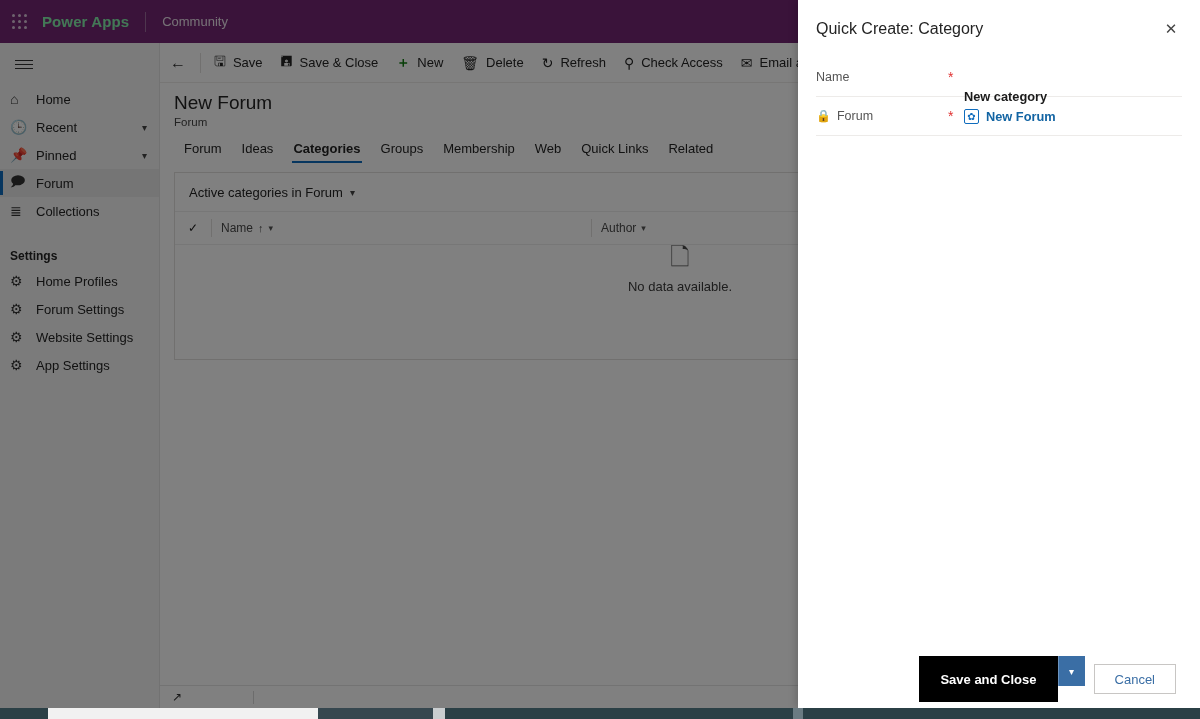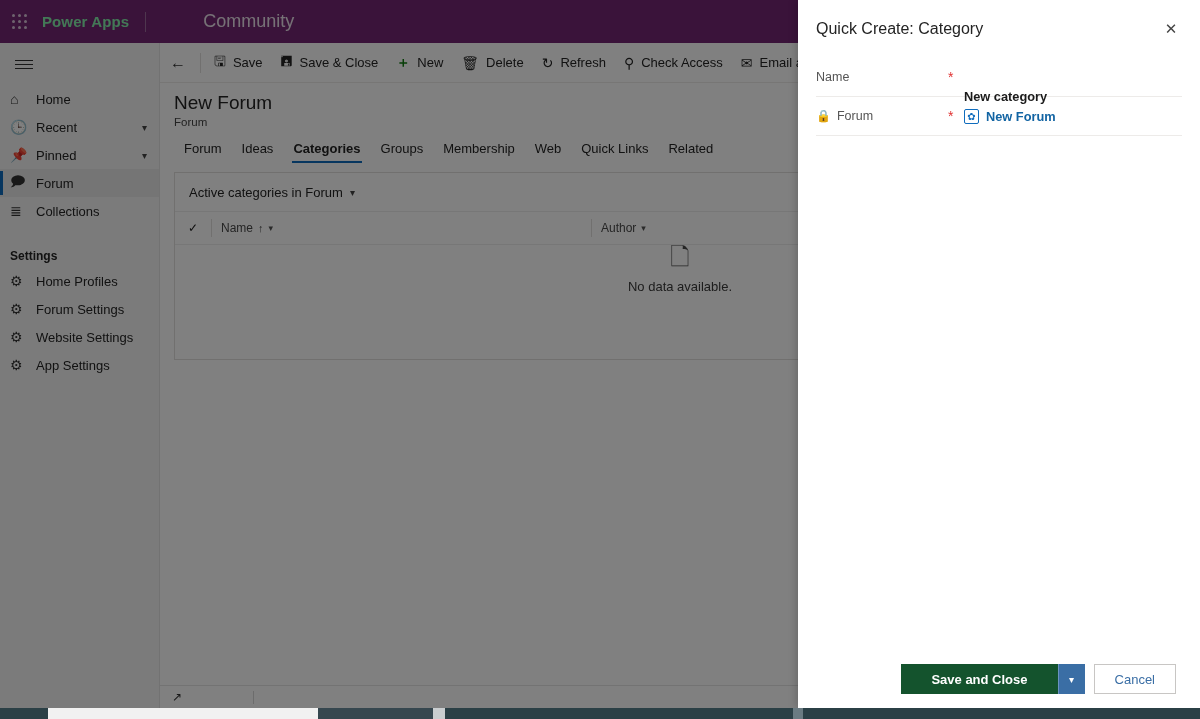--- a/index.html
+++ b/index.html
@@ -16,21 +16,21 @@
   .topbar {
     position: absolute; top: 0; left: 0; right: 0; height: 43px;
     background: #742774; display: flex; align-items: center;
   }
   .waffle { width: 20px; height: 20px; margin-left: 10px; margin-right: 12px;
     display: grid; grid-template-columns: repeat(3,1fr); grid-template-rows: repeat(3,1fr);
     gap: 2px; padding: 2px; }
   .waffle i { background: #dcc6dc; border-radius: 50%; display: block; width: 3px; height: 3px; }
   .brand { color: #86efac; font-size: 15px; font-weight: bold; letter-spacing: .1px; }
   .vdiv { width: 1px; height: 20px; background: #9c6d9c; margin: 0 16px; }
-  .appname { color: #ece2ec; font-size: 18px; margin-left: 41px; }
+  .appname { color: #ece2ec; font-size: 13px; }
 
   
   .sidebar {
     position: absolute; top: 43px; left: 0; width: 160px; bottom: 0;
     background: #f6f6f6; border-right: 1px solid #e3e3e3;
   }
   .hamburger { width: 48px; height: 42px; display: flex; align-items: center; justify-content: center; }
   .hamburger span { display: block; width: 18px; height: 9px; border-top: 1.4px solid #333;
     border-bottom: 1.4px solid #333; position: relative; }
   .hamburger span:after { content:""; position:absolute; left:0; right:0; top: 3.2px; border-top:1.4px solid #333; }
@@ -113,22 +113,22 @@
   .lookup { display: flex; align-items: center; gap: 7px; }
   .entity-ic { width: 15px; height: 15px; border: 1.3px solid #0f6cbd; border-radius: 2px;
     position: relative; flex: none; }
   .entity-ic:before { content:"\273F"; position:absolute; inset:0; font-size: 10px; color:#0f6cbd;
     display:flex; align-items:center; justify-content:center; }
   .lookup .ltxt { font-size: 12.8px; color: #1264a3; font-weight: bold; }
 
   .panel-foot { position: absolute; left: 0; right: 0; bottom: 0; height: 58px;
     display: flex; align-items: center; justify-content: flex-end; gap: 9px; padding-right: 24px; }
   .split { display: flex; }
-  .btn-primary { background: #14532d; color: #fff; font-size: 13px; font-weight: bold;
-    border: none; height: 30px; padding: 0 30px; cursor: pointer; font-family: inherit; }
+  .btn-primary { background: #000000; color: #fff; font-size: 13px; font-weight: bold;
+    border: none; height: 46px; padding: 0 21px; cursor: pointer; font-family: inherit; }
   .btn-split-chev { background: #3a6ea5; color: #fff; border: none; border-left: 1px solid #6b93bf;
     height: 30px; width: 27px; font-size: 10px; cursor: pointer; font-family: inherit; }
   .btn-default { background: #fff; color: #3a6ea5; font-size: 13px; border: 1px solid #c8c6c4;
     height: 30px; padding: 0 20px; cursor: pointer; font-family: inherit; }
 
   
   .taskbar { position: absolute; left: 0; right: 0; bottom: 0; height: 11px; background: #2b4046; }
   .tb-seg { position: absolute; top: 0; height: 11px; }
 </style>
 </head>

